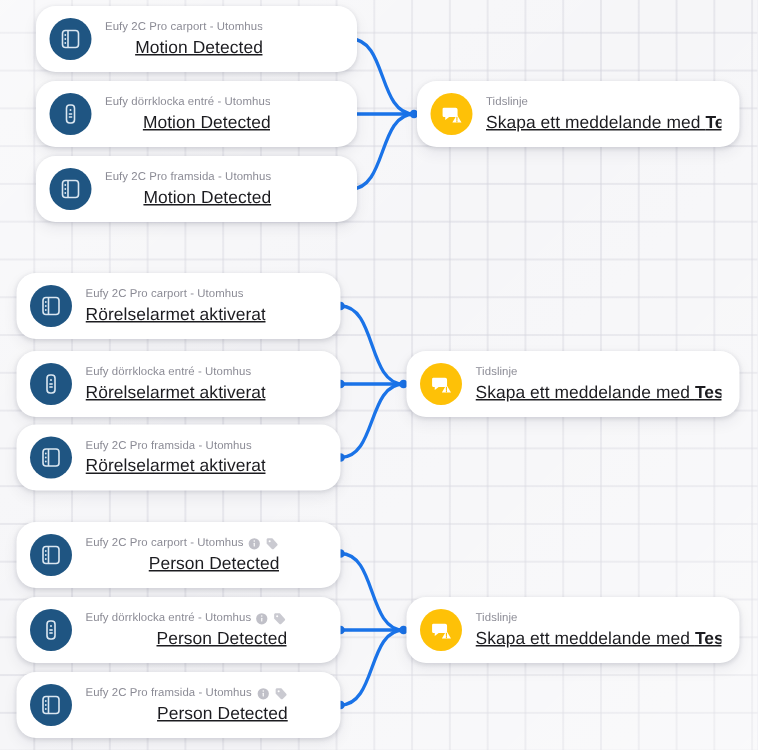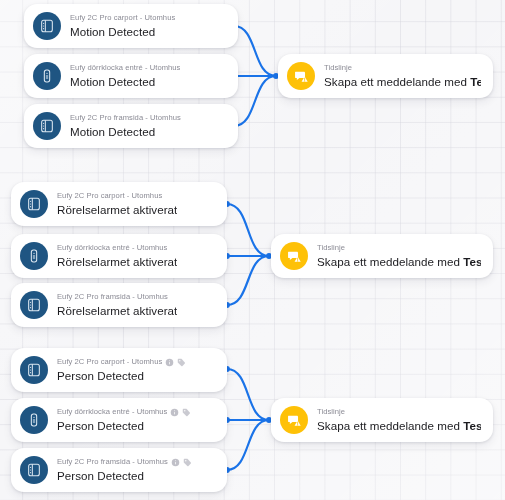--- a/index.html
+++ b/index.html
@@ -18,20 +18,21 @@
     position: relative;
     width: 505px;
     height: 500px;
     overflow: hidden;
     background-color: #f3f3f6;
     background-image:
       linear-gradient(to right, rgba(196,196,208,0.45) 1px, transparent 1px),
       linear-gradient(to bottom, rgba(196,196,208,0.45) 1px, transparent 1px);
     background-size: 25.2px 25.2px;
     background-position: -3px -4px;
+    text-align: right;
   }
 
   
   #canvas::before {
     content: "";
     position: absolute;
     inset: 0;
     background: linear-gradient(135deg, rgba(255,255,255,0.55), rgba(255,255,255,0.25) 45%, rgba(255,255,255,0.55));
     pointer-events: none;
     z-index: 0;
@@ -105,20 +106,21 @@
     gap: 3px;
   }
 
   .node-title {
     font-size: 11.6px;
     line-height: 15px;
     color: #1c1c20;
     white-space: nowrap;
     margin-top: 1px;
     letter-spacing: 0.05px;
+    text-decoration: underline;
   }
 
   .node-title b {
     font-weight: 700;
   }
 
   .meta-icon {
     display: inline-flex;
     width: 9px;
     height: 9px;

